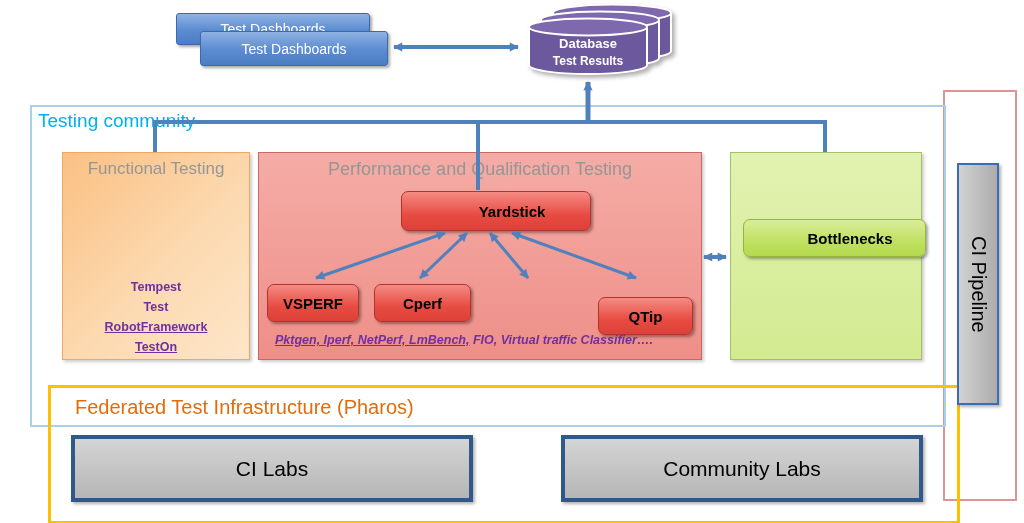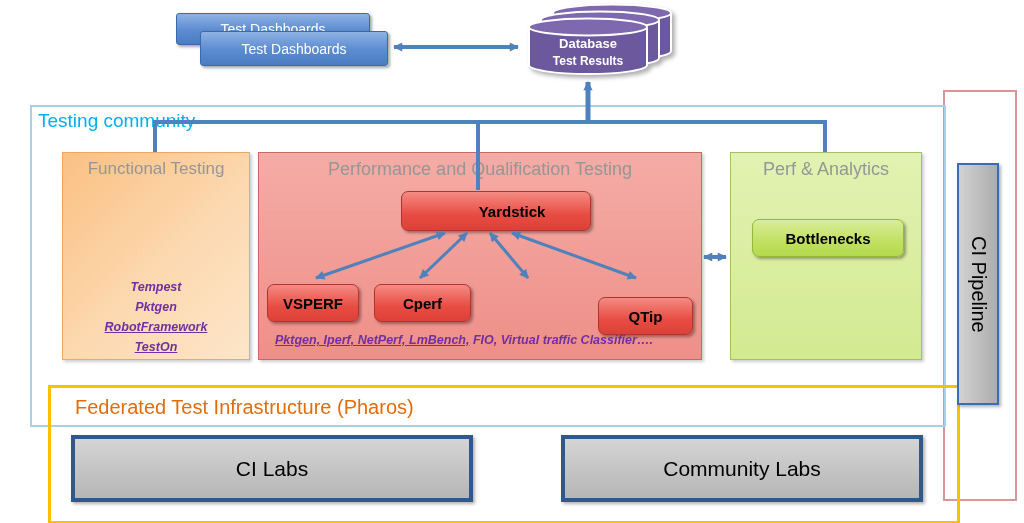--- a/index.html
+++ b/index.html
@@ -39,21 +39,21 @@
     border-radius:7px;font-size:15px;font-weight:bold;color:#000;
     box-shadow:2px 2px 3px rgba(0,0,0,.35);
   }
   .btn-orange{
     left:26px;top:54px;width:134px;height:42px;
     background:linear-gradient(180deg,#FFC45E 0%,#FB9A1E 60%,#F78F12 100%);
     border:1px solid #D9821B;
   }
   .tools{
     position:absolute;left:0;top:124px;width:100%;text-align:center;
-    color:#7030A0;font-style:italic;font-weight:bold;font-size:12.5px;line-height:20px;
+    color:#7030A0;font-weight:bold;font-size:12.5px;line-height:20px;
   }
   .tools .u{text-decoration:underline;}
 
   
   .performance-box{
     left:258px;top:152px;width:442px;height:206px;z-index:2;
     background:linear-gradient(180deg,#F5ACA6 0%,#EE8F88 100%);
     border:1px solid #CC6660;box-shadow:2px 2px 3px rgba(0,0,0,.2);
   }
   .performance-box .panel-title{font-size:18px;}
@@ -73,23 +73,24 @@
   .footnote .u{text-decoration:underline;}
 
   
   .analytics-box{
     left:730px;top:152px;width:190px;height:206px;z-index:2;
     background:linear-gradient(180deg,#E2F2B2 0%,#D3EA91 100%);
     border:1px solid #A3C162;box-shadow:2px 2px 3px rgba(0,0,0,.2);
   }
   .analytics-box .panel-title{font-size:18px;}
   .btn-green{
-    left:21px;top:66px;width:150px;height:36px;
+    left:12px;top:66px;width:150px;height:36px;
     background:linear-gradient(180deg,#D9ED9A 0%,#C0E061 60%,#B4D94E 100%);
     border:1px solid #93B83C;
+    padding-left:31px;
   }
 
   
   .ci-outer{left:943px;top:90px;width:70px;height:407px;border:2px solid #D99694;z-index:0;}
   .ci-bar{
     left:957px;top:163px;width:38px;height:238px;z-index:2;
     background:linear-gradient(90deg,#D2D2D2 0%,#ACACAC 100%);
     border:2px solid #3C6CB4;box-shadow:2px 2px 3px rgba(0,0,0,.3);
     display:flex;align-items:center;justify-content:center;
   }
@@ -137,21 +138,21 @@
   <text x="70" y="63" text-anchor="middle" font-size="12" font-weight="bold" fill="#FFFFFF">Test Results</text>
 </svg>
 
 <div class="abs community-box"></div>
 <div class="abs community-label">Testing community</div>
 
 <div class="abs functional-box">
   <div class="panel-title">Functional Testing</div>
   <div class="tools">
     <div>Tempest</div>
-    <div>Pktgen</div>
+    <div>Test</div>
     <div class="u">RobotFramework</div>
     <div class="u">TestOn</div>
   </div>
 </div>
 
 <div class="abs performance-box">
   <div class="panel-title">Performance and Qualification Testing</div>
   <div class="btn btn-red btn-yardstick">
     <span>Yardstick</span>
   </div>
@@ -163,21 +164,20 @@
   </div>
   <div class="btn btn-red btn-qtip">
     <span>QTip</span>
   </div>
   <div class="footnote">
     <span class="u">Pktgen, Iperf, NetPerf, LmBench,</span><span> FIO, Virtual traffic Classifier….</span>
   </div>
 </div>
 
 <div class="abs analytics-box">
-  <div class="panel-title">Perf &amp; Analytics</div>
   <div class="btn btn-green">
     <span>Bottlenecks</span>
   </div>
 </div>
 
 <div class="abs ci-outer"></div>
 <div class="abs ci-bar">
   <span>CI Pipeline</span>
 </div>
 

